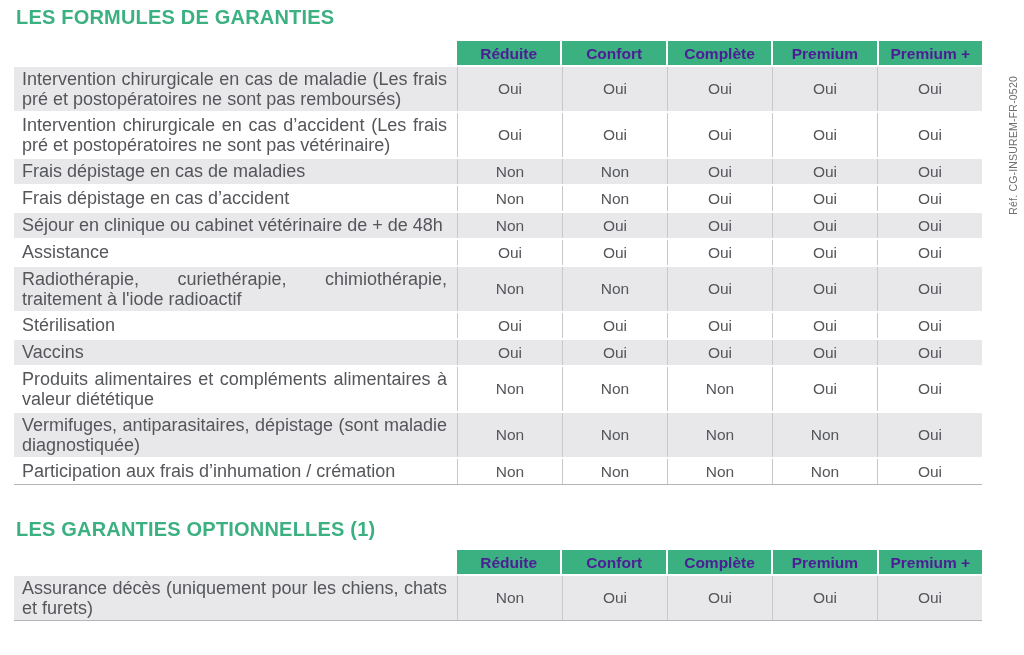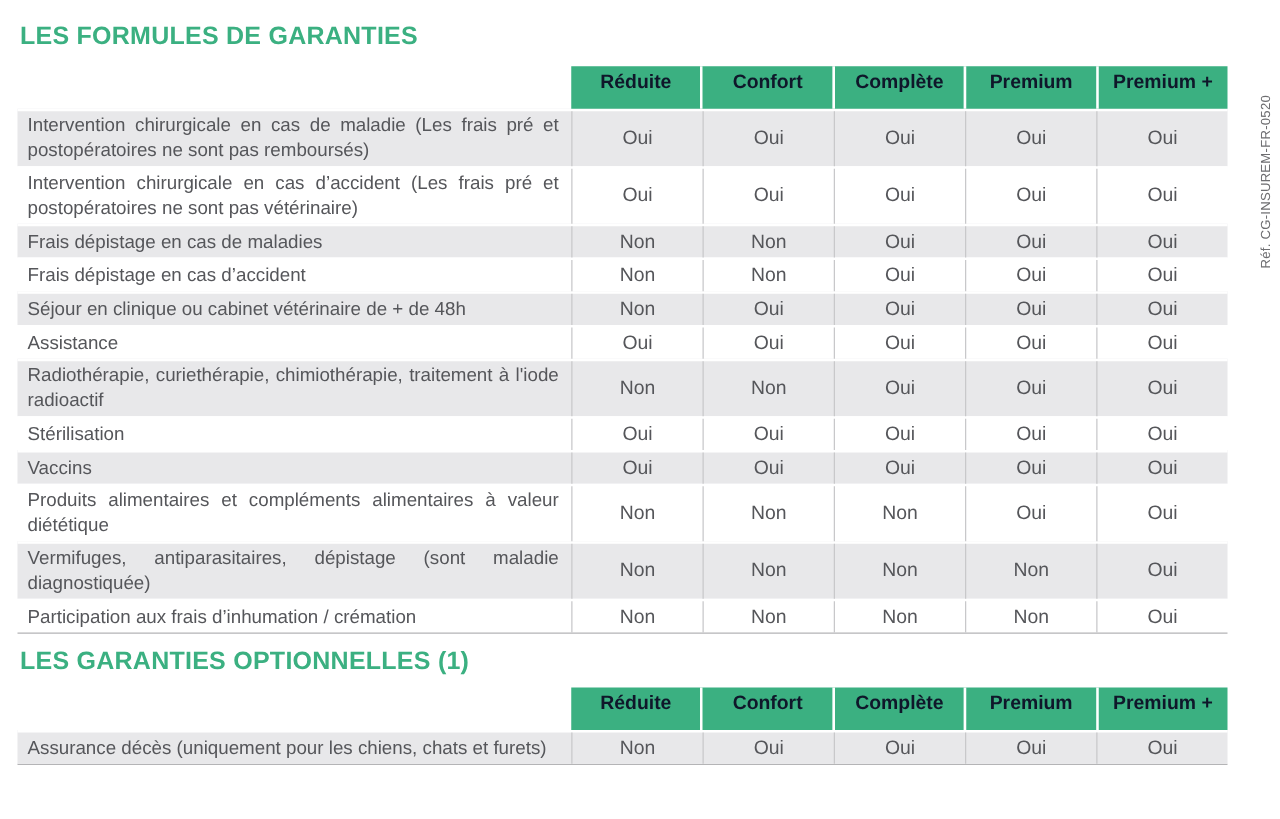--- a/index.html
+++ b/index.html
@@ -13,58 +13,58 @@
   *{margin:0;padding:0;box-sizing:border-box;}
   html,body{background:#fff;}
   body{
     width:1024px;height:655px;
     font-family:"Liberation Sans","DejaVu Sans",sans-serif;
     color:var(--txt);
   }
   .canvas{position:relative;width:1024px;height:655px;background:#fff;overflow:hidden;}
 
   .sec{position:absolute;left:14px;width:968px;}
-  #sec-0{top:18px;}
+  #sec-0{top:6px;}
   #sec-1{top:518px;}
 
   .sec-title{
     color:var(--accent);
     font-size:20px;
     font-weight:bold;
     letter-spacing:.2px;
     margin:0 0 0 2px;
   }
   #sec-0 .sec-title{margin-bottom:12px;}
   #sec-1 .sec-title{margin-bottom:9px;}
 
   .g-table{width:968px;}
   .g-head{display:flex;margin-left:443px;}
   .col-h{
     flex:1 1 0;
     background:var(--accent);
-    color:#0f172a;
+    color:#4c1d95;
     font-weight:bold;
     font-size:15.5px;
     text-align:center;
-    height:34px;
+    height:24px;
     line-height:26px;
     border-left:2px solid #fff;
     white-space:nowrap;
     overflow:hidden;
   }
   .col-h:first-child{border-left:none;}
 
   .g-body{border-bottom:1px solid var(--tbl-border);}
   .g-row{display:flex;align-items:stretch;border-top:2px solid #fff;min-height:27px;}
   .g-row.stripe{background:var(--stripe);}
   .row-label{
     width:443px;flex:0 0 443px;
-    display:flex;align-items:flex-end;
+    display:flex;align-items:flex-start;
     padding:2px 10px 2px 8px;
-    font-size:15px;
+    font-size:18px;
   }
   .row-label span{
     display:inline-block;width:100%;
     text-align:justify;
     line-height:20px;
   }
   .val{
     flex:1 1 0;
     display:flex;align-items:center;justify-content:center;
     font-size:15.5px;

